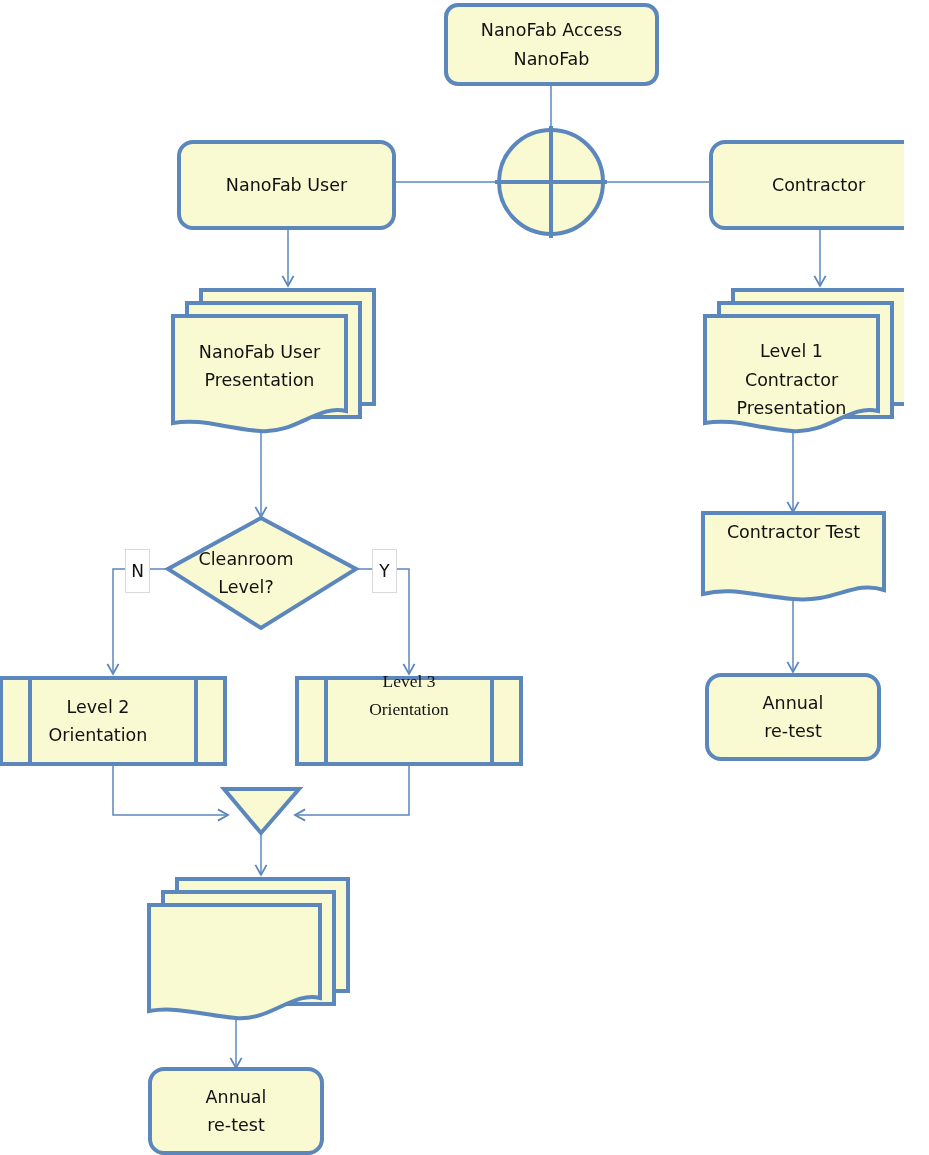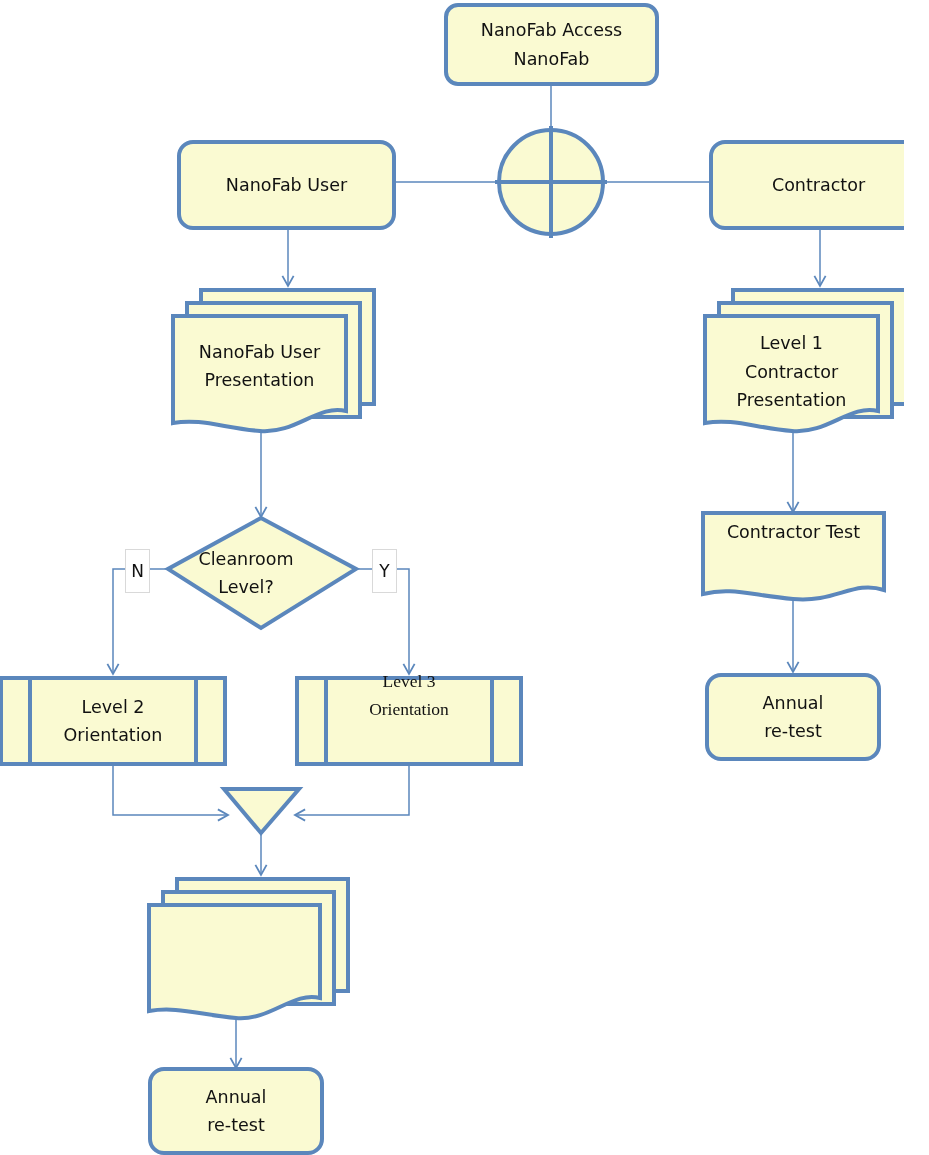--- a/index.html
+++ b/index.html
@@ -159,36 +159,36 @@
 
   <div class="node-text" style="left:711px; top:142px; width:215px; height:86px;">
     <span class="ln">Contractor</span>
   </div>
 
   <div class="node-text" style="left:173px; top:316px; width:173px; height:100px;">
     <span class="ln">NanoFab User</span>
     <span class="ln">Presentation</span>
   </div>
 
-  <div class="node-text" style="left:705px; top:316px; width:173px; height:112px;">
+  <div class="node-text" style="left:705px; top:324px; width:173px; height:112px;">
     <span class="ln">Level 1</span>
     <span class="ln">Contractor</span>
     <span class="ln">Presentation</span>
   </div>
 
   <div class="node-text" style="left:152px; top:518px; width:188px; height:110px;">
     <span class="ln">Cleanroom</span>
     <span class="ln">Level?</span>
   </div>
 
   <div class="node-text" style="left:703px; top:492px; width:181px; height:80px;">
     <span class="ln">Contractor Test</span>
   </div>
 
-  <div class="node-text" style="left:30px; top:678px; width:166px; height:86px;">
+  <div class="node-text" style="left:15px; top:678px; width:166px; height:86px;">
     <span class="ln">Level 2</span>
     <span class="ln">Orientation</span>
   </div>
 
   <div class="node-text" style="left:326px; top:652px; width:166px; height:86px;font-family:Liberation Serif, serif;">
     <span class="ln">Level 3</span>
     <span class="ln">Orientation</span>
   </div>
 
   <div class="node-text" style="left:707px; top:675px; width:172px; height:84px;">

